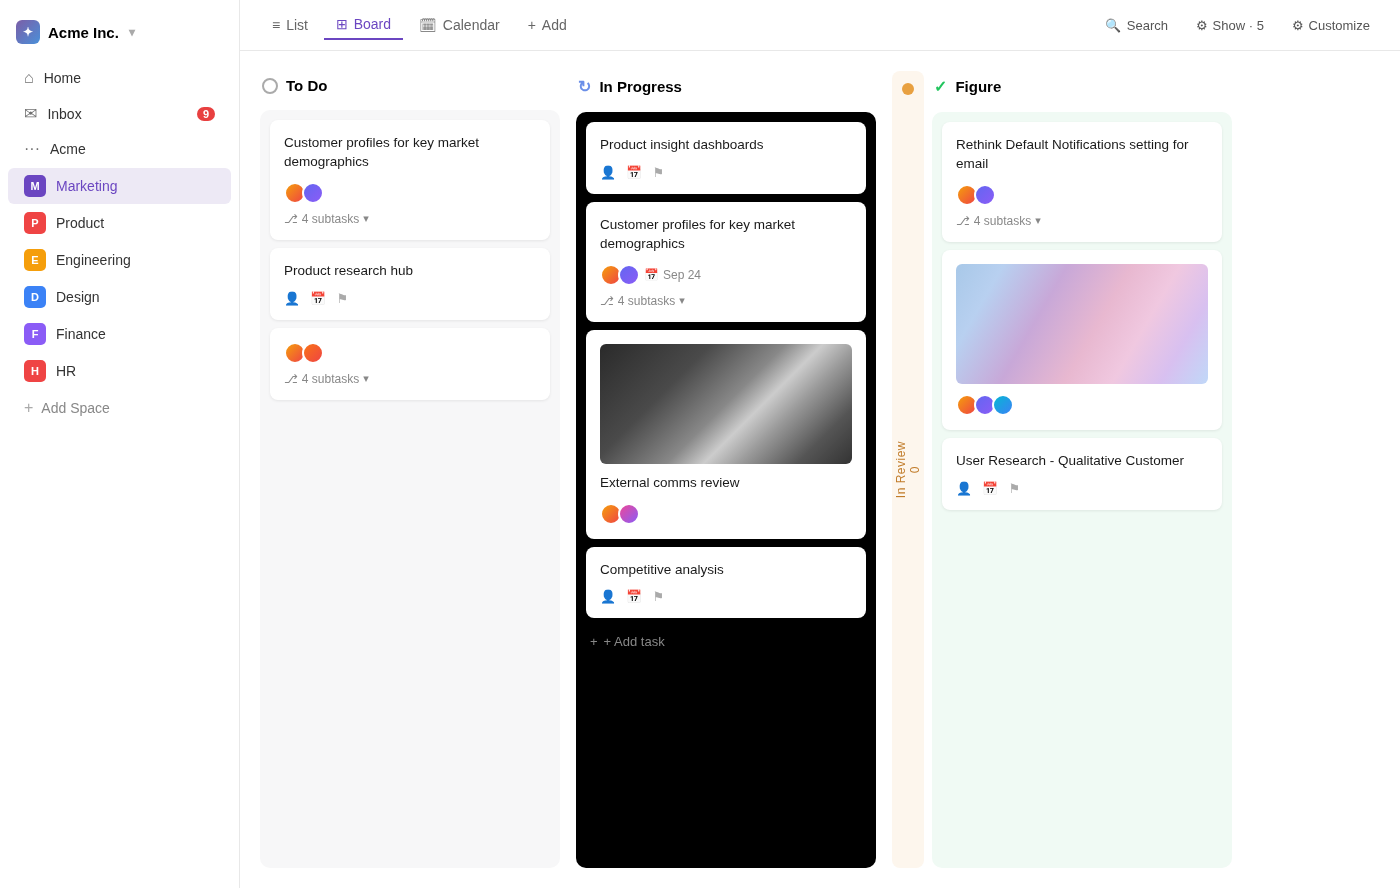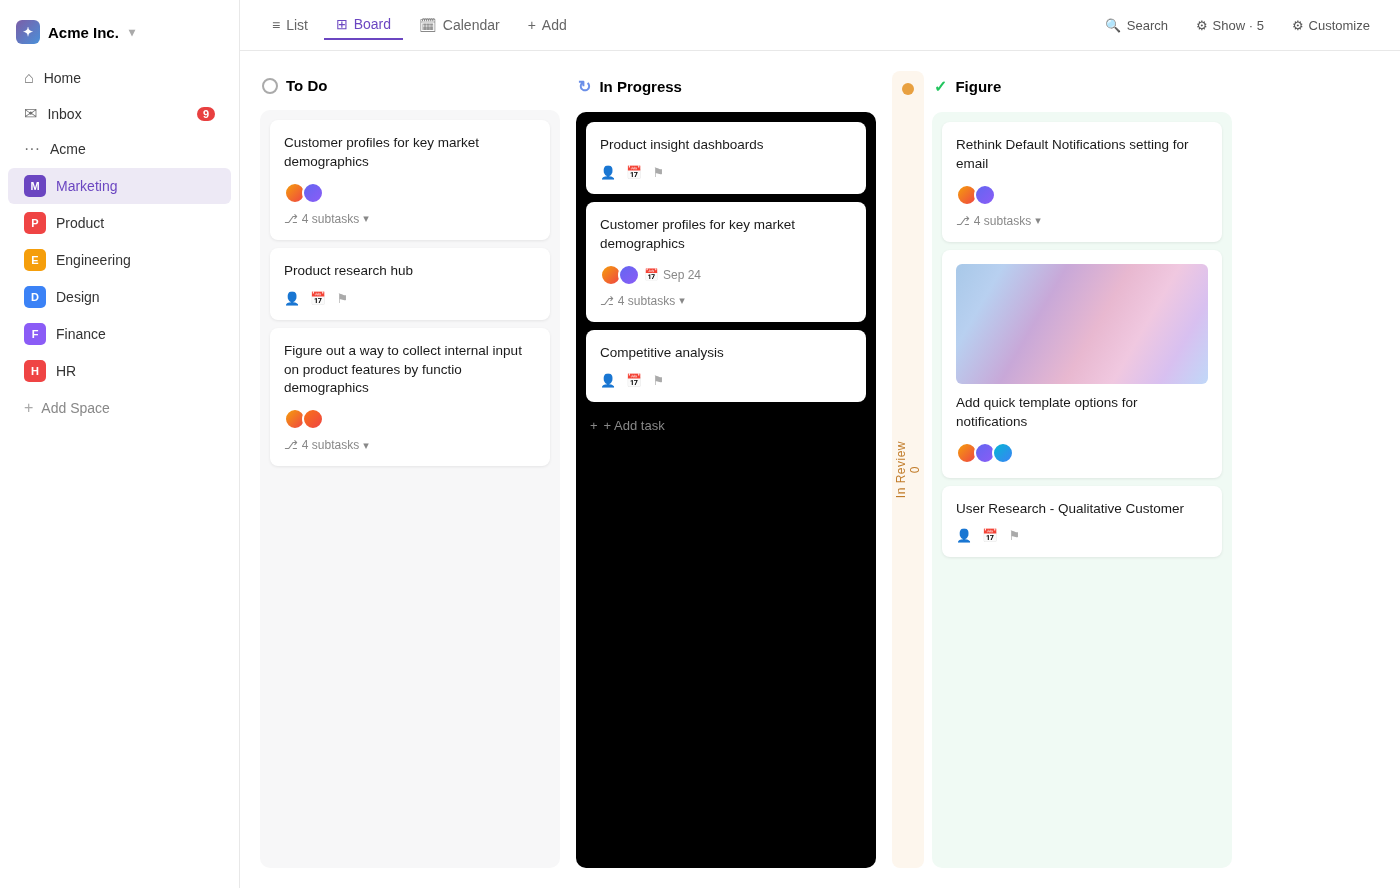--- a/index.html
+++ b/index.html
@@ -380,21 +380,20 @@
         <div class="card">
           <div class="card-title">Product research hub</div>
           <div class="card-icon-row">
             <span>👤</span>
             <span>📅</span>
             <span>⚑</span>
           </div>
         </div>
 
         <div class="card">
-          <div class="card-title">Figure out a way to collect internal input on product features by functio demographics</div>
           <div class="card-avatars">
             <div class="avatar avatar-a"></div>
             <div class="avatar avatar-d"></div>
           </div>
           <div class="subtask-row">
             <span>⎇</span>
             <span>4 subtasks</span>
             <span class="arrow">▾</span>
           </div>
         </div>
@@ -430,20 +429,30 @@
               <span>Sep 24</span>
             </div>
           </div>
           <div class="subtask-row">
             <span>⎇</span>
             <span>4 subtasks</span>
             <span class="arrow">▾</span>
           </div>
         </div>
 
+        <div class="card">
+          <div class="card-image">
+            <div style="width:100%;height:100%;background:linear-gradient(135deg,#2a2a2a 0%,#4a4a4a 30%,#888 50%,#ccc 60%,#999 70%,#555 85%,#333 100%);"></div>
+          </div>
+          <div class="card-title">External comms review</div>
+          <div class="card-avatars">
+            <div class="avatar avatar-a"></div>
+            <div class="avatar avatar-e"></div>
+          </div>
+        </div>
 
         <div class="card">
           <div class="card-title">Competitive analysis</div>
           <div class="card-icon-row">
             <span>👤</span>
             <span>📅</span>
             <span>⚑</span>
           </div>
         </div>
 
@@ -480,21 +489,20 @@
             <span>⎇</span>
             <span>4 subtasks</span>
             <span class="arrow">▾</span>
           </div>
         </div>
 
         <div class="card">
           <div class="card-image">
             <div style="width:100%;height:100%;background:linear-gradient(120deg,#a8c8e8 0%,#b8d0f0 15%,#c8a8d8 35%,#e8b8d0 55%,#f0c8e0 70%,#d8c0f0 85%,#c0d8f8 100%);"></div>
           </div>
-          <div class="card-title">Add quick template options for notifications</div>
           <div class="card-avatars">
             <div class="avatar avatar-a"></div>
             <div class="avatar avatar-b"></div>
             <div class="avatar avatar-f"></div>
           </div>
         </div>
 
         <div class="card">
           <div class="card-title">User Research - Qualitative Customer</div>
           <div class="card-icon-row">

